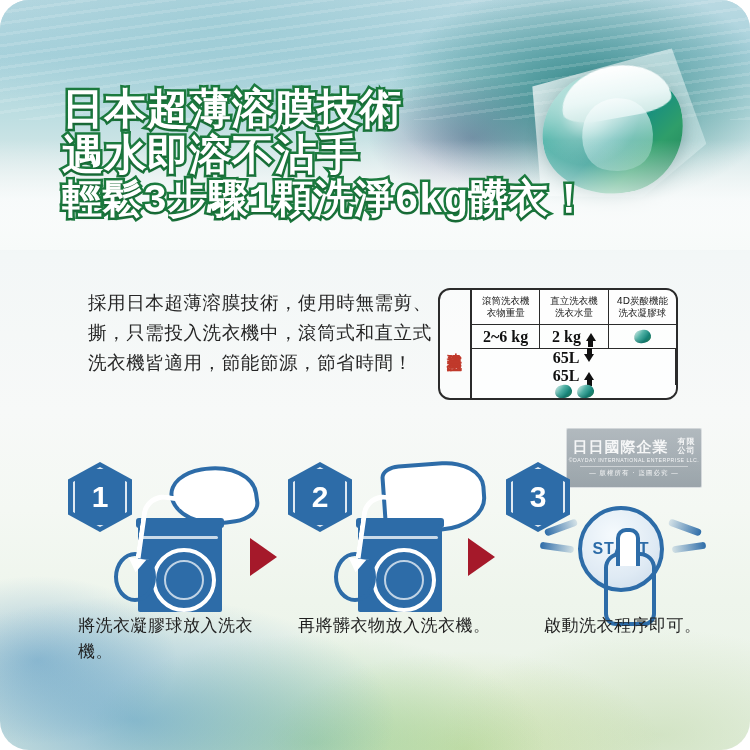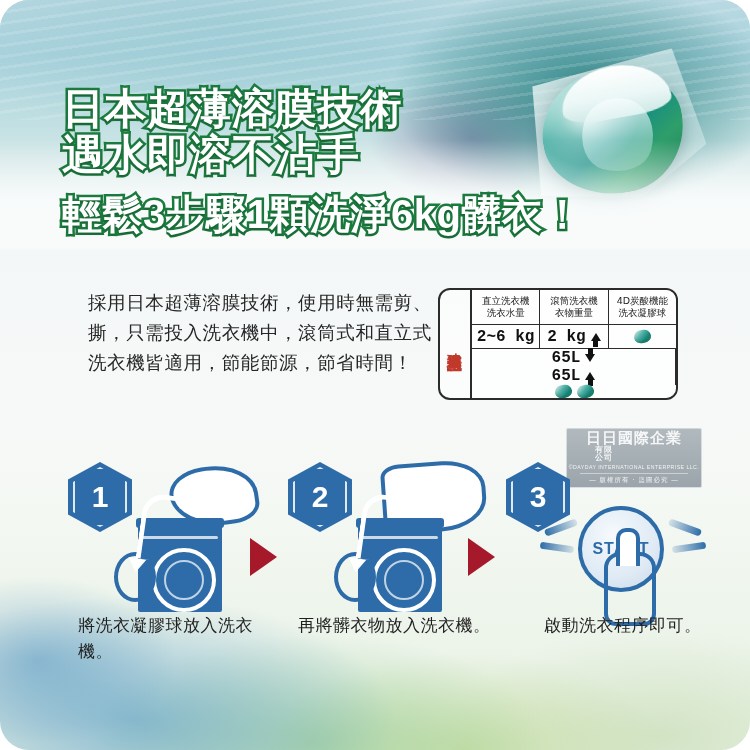--- a/index.html
+++ b/index.html
@@ -74,21 +74,21 @@
   .headline{position:absolute;left:62px;top:88px;width:600px;}
   .hl{
     font-weight:bold;color:#ffffff;line-height:1.02;letter-spacing:.5px;
     -webkit-text-stroke:5px #1b7a3e;
     paint-order:stroke fill;
     text-shadow:0 2px 2px rgba(0,0,0,.18);
     white-space:nowrap;
   }
   .hl1{font-size:42px;}
   .hl2{font-size:42px;margin-top:3px;}
-  .hl3{font-size:40px;margin-top:17px;}
+  .hl3{font-size:40px;margin-top:5px;font-family:Liberation Mono, monospace;}
 
   
   .desc{
     position:absolute;left:88px;top:288px;width:350px;
     font-size:18.5px;line-height:1.62;color:#262626;letter-spacing:.6px;
     font-family:"DejaVu Sans","Liberation Sans",sans-serif;
   }
 
   
   .table-wrap{
@@ -111,21 +111,21 @@
   .trow.head{flex:0 0 34px;background:rgba(255,255,255,.35);}
   .tcell{
     flex:1;display:flex;align-items:center;justify-content:center;
     border-right:1.6px solid #2b2b2b;text-align:center;
     background:rgba(255,255,255,.55);
   }
   .tcell:last-child{border-right:none;}
   .tcell.head-txt{font-size:9.5px;line-height:1.25;color:#1a1a1a;font-weight:500;
     font-family:"DejaVu Sans","Liberation Sans",sans-serif;}
   .tcell.val{font-size:16px;font-weight:bold;color:#111;gap:3px;
-    font-family:Liberation Mono, monospace;}
+    font-family:Liberation Serif, serif;}
   .arrow-up,.arrow-dn{display:inline-block;width:0;height:0;margin-left:2px;position:relative;}
   .arrow-up{border-left:5px solid transparent;border-right:5px solid transparent;border-bottom:8px solid #111;}
   .arrow-up::after{content:"";position:absolute;left:-2.5px;top:8px;width:5px;height:6px;background:#111;}
   .arrow-dn{border-left:5px solid transparent;border-right:5px solid transparent;border-top:8px solid #111;}
   .arrow-dn::after{content:"";position:absolute;left:-2.5px;top:-14px;width:5px;height:6px;background:#111;}
   .mini-pod{
     display:inline-block;width:17px;height:13px;margin:0 1px;border-radius:40% 40% 45% 45%/55% 55% 45% 45%;
     background:linear-gradient(140deg,#e6f5f2 0%,#4fb0a4 40%,#17857a 70%,#2f9565 100%);
     box-shadow:inset 0 -2px 3px rgba(0,0,0,.15);
     transform:rotate(-12deg);
@@ -134,21 +134,21 @@
   
   .watermark{
     position:absolute;left:566px;top:428px;width:134px;height:58px;
     background:linear-gradient(180deg,rgba(150,160,168,.72),rgba(120,132,142,.72));
     border:1px solid rgba(255,255,255,.55);
     border-radius:2px;
     display:flex;flex-direction:column;align-items:center;justify-content:center;
     color:rgba(255,255,255,.88);
   }
   .wm-cn{font-size:15px;font-weight:bold;letter-spacing:1px;line-height:1;
-    font-family:"DejaVu Sans","Liberation Sans",sans-serif;display:flex;align-items:flex-start;flex-direction:column;}
+    font-family:"DejaVu Sans","Liberation Sans",sans-serif;display:flex;align-items:flex-end;}
   .wm-cn small{font-size:8px;line-height:1.05;display:inline-block;margin-left:9px;white-space:pre-line;text-align:left;}
   .wm-en{font-size:5.2px;letter-spacing:.45px;margin-top:2px;white-space:nowrap;}
   .wm-rule{font-size:6.5px;letter-spacing:1px;margin-top:3px;border-top:1px solid rgba(255,255,255,.45);
     padding-top:2px;width:108px;text-align:center;}
 
   
   .steps{position:absolute;left:0;top:460px;width:750px;height:210px;}
   .step{position:absolute;width:210px;top:0;}
   .step1{left:62px;} .step2{left:282px;} .step3{left:500px;}
 
@@ -264,28 +264,28 @@
 
   <div class="table-wrap">
     <div class="tbl-label">
       <span>建議用量</span>
     </div>
     <div class="tbl-grid">
 
       <div class="trow head">
         <div class="tcell head-txt">
           <div>
+            <div>滾筒洗衣機</div>
+            <div>衣物重量</div>
+          </div>
+        </div>
+        <div class="tcell head-txt">
+          <div>
             <div>直立洗衣機</div>
             <div>洗衣水量</div>
-          </div>
-        </div>
-        <div class="tcell head-txt">
-          <div>
-            <div>滾筒洗衣機</div>
-            <div>衣物重量</div>
           </div>
         </div>
         <div class="tcell head-txt">
           <div>
             <div>4D炭酸機能</div>
             <div>洗衣凝膠球</div>
           </div>
         </div>
       </div>
 

